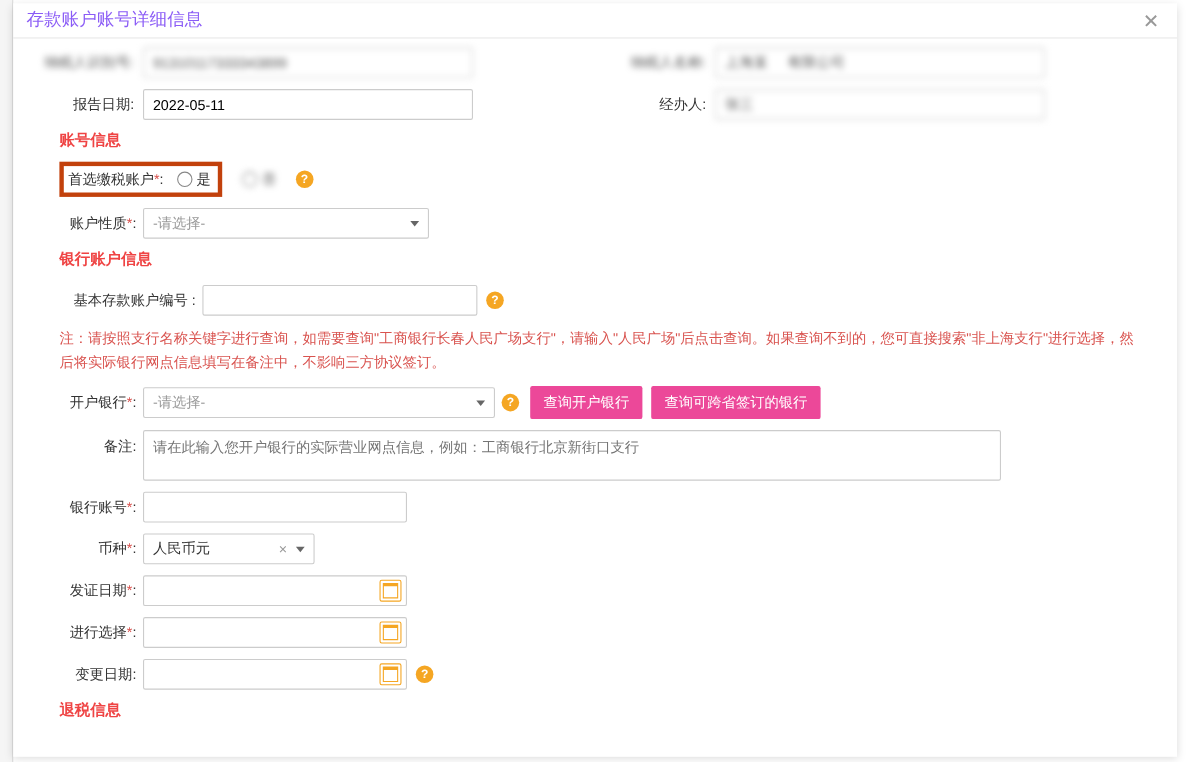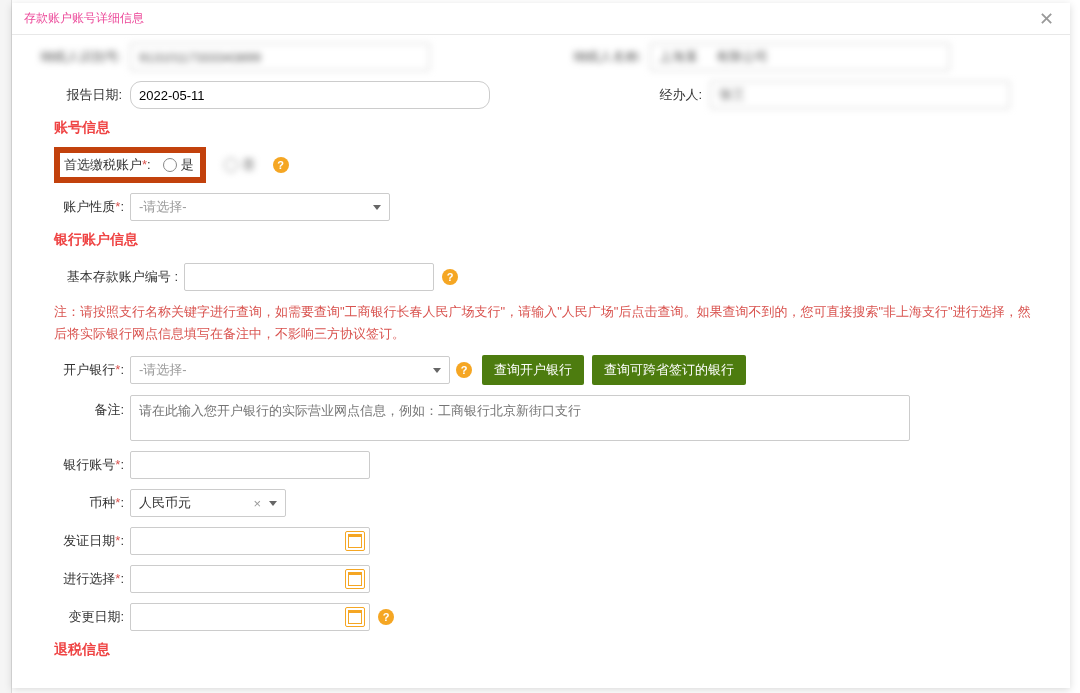--- a/index.html
+++ b/index.html
@@ -1,40 +1,40 @@
 <!DOCTYPE html>
 <html><head>
   <meta charset="utf-8">
   <style>
     * { margin: 0; padding: 0; box-sizing: border-box; }
     body { font-family: "Microsoft YaHei", Arial, sans-serif; font-size: 13px; color: #333; background: #fff; width: 1080px; height: 693px; overflow: hidden; position: relative; }
     .bg-left { position: absolute; left: 0; top: 0; width: 12px; height: 693px; background: #f5f5f5; border-right: 1px solid #ddd; }
     .modal { position: absolute; left: 12px; right: 10px; top: 3px; bottom: 5px; background: #fff; box-shadow: 0 2px 8px rgba(0,0,0,0.15); display: flex; flex-direction: column; }
     .modal-header { height: 32px; padding: 0 12px; display: flex; align-items: center; justify-content: space-between; border-bottom: 1px solid #e8e8e8; }
-    .modal-title { font-size: 12px; color: #ec4899; }
+    .modal-title { font-size: 16px; color: #8b5cf6; }
     .modal-close { font-size: 18px; color: #999; cursor: pointer; padding: 0 4px; }
     .modal-body { flex: 1; padding: 8px 28px 8px 28px; overflow: auto; }
     .row { display: flex; align-items: center; margin-bottom: 10px; }
     .label { width: 90px; text-align: right; padding-right: 6px; font-size: 13px; color: #333; flex-shrink: 0; }
     .label-wide { width: 130px; text-align: right; padding-right: 6px; font-size: 13px; color: #333; flex-shrink: 0; }
     .star { color: #d9534f; }
     .input { height: 28px; border: 1px solid #ccc; border-radius: 2px; padding: 0 8px; font-size: 13px; background: #fff; }
     .input.w300 { width: 300px; }
     .top-row { display: flex; gap: 40px; margin-bottom: 10px; }
     .top-field { display: flex; align-items: center; }
     .top-label { width: 90px; text-align: right; padding-right: 8px; color: #333; }
     .section-title { font-size: 14px; font-weight: bold; color: #ef4444; margin: 8px 0 10px 14px; }
-    .red-box { border: 6px solid #c2410c; padding: 3px 6px 3px 0; display: inline-flex; align-items: flex-end; }
+    .red-box { border: 4px solid #c2410c; padding: 3px 6px 3px 0; display: inline-flex; align-items: flex-end; }
     .radio-item { display: flex; align-items: center; gap: 4px; }
     .radio { width: 14px; height: 14px; border: 1px solid #888; border-radius: 50%; display: inline-flex; align-items: center; justify-content: center; }
     .help-icon { width: 16px; height: 16px; border-radius: 50%; background: #f5a623; color: #fff; display: inline-flex; align-items: center; justify-content: center; font-size: 11px; font-weight: bold; }
     .select { height: 28px; border: 1px solid #ccc; border-radius: 2px; padding: 0 22px 0 8px; background: #fff; font-size: 13px; color: #999; position: relative; display: inline-flex; align-items: center; }
     .select::after { content: ""; position: absolute; right: 8px; top: 50%; margin-top: -2px; border-left: 4px solid transparent; border-right: 4px solid transparent; border-top: 5px solid #666; }
     .warn-text { color: #d9534f; font-size: 13px; line-height: 1.7; margin: 6px 0 10px 14px; }
-    .btn { height: 30px; padding: 0 12px; background: #4d7c0f; color: #fff; border: none; border-radius: 2px; font-size: 13px; cursor: pointer; display: inline-flex; align-items: center; }
+    .btn { height: 30px; padding: 0 12px; background: #ec4899; color: #fff; border: none; border-radius: 2px; font-size: 13px; cursor: pointer; display: inline-flex; align-items: center; }
     .textarea { width: 780px; height: 46px; border: 1px solid #ccc; border-radius: 2px; padding: 6px 8px; font-size: 13px; color: #999; resize: none; }
     .date-wrap { position: relative; display: inline-block; }
     .date-input { width: 240px; height: 28px; border: 1px solid #ccc; border-radius: 2px; padding: 0 8px; }
     .cal-icon { position: absolute; right: 5px; top: 4px; width: 20px; height: 20px; background: #fff; border: 1px solid #f5a623; border-radius: 2px; display: flex; align-items: center; justify-content: center; }
     .cal-icon::before { content: ""; width: 12px; height: 10px; border: 1px solid #f5a623; border-top: 3px solid #f5a623; }
     .blurred { filter: blur(3px); color: #555; }
     .select-combo { height: 28px; border: 1px solid #ccc; border-radius: 2px; padding: 0 8px; display: inline-flex; align-items: center; gap: 30px; font-size: 13px; }
     .clear-x { color: #999; font-size: 13px; }
     .tri-down { border-left: 4px solid transparent; border-right: 4px solid transparent; border-top: 5px solid #666; }
   </style>
@@ -56,21 +56,21 @@
       </div>
       <div class="top-field" style="margin-left:90px;">
         <span class="top-label blurred">纳税人名称:</span>
         <input class="input w300 blurred" style="width: 300px;" value="上海某     有限公司">
       </div>
     </div>
 
     <div class="top-row">
       <div class="top-field">
         <span class="top-label">报告日期:</span>
-        <input class="input w300" style="width: 360px; border-radius: 11px;" value="2022-05-11">
+        <input class="input w300" style="width: 300px;" value="2022-05-11">
       </div>
       <div class="top-field" style="margin-left:90px;">
         <span class="top-label">经办人:</span>
         <input class="input w300 blurred" style="width: 300px;" value="张三">
       </div>
     </div>
 
     <div class="section-title">账号信息</div>
 
     <div class="row" style="margin-left:14px;">

